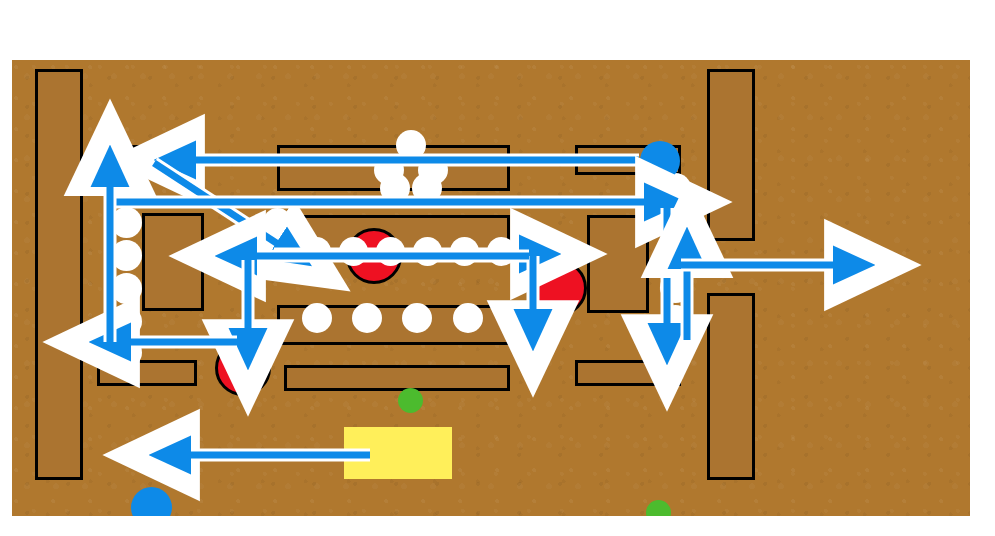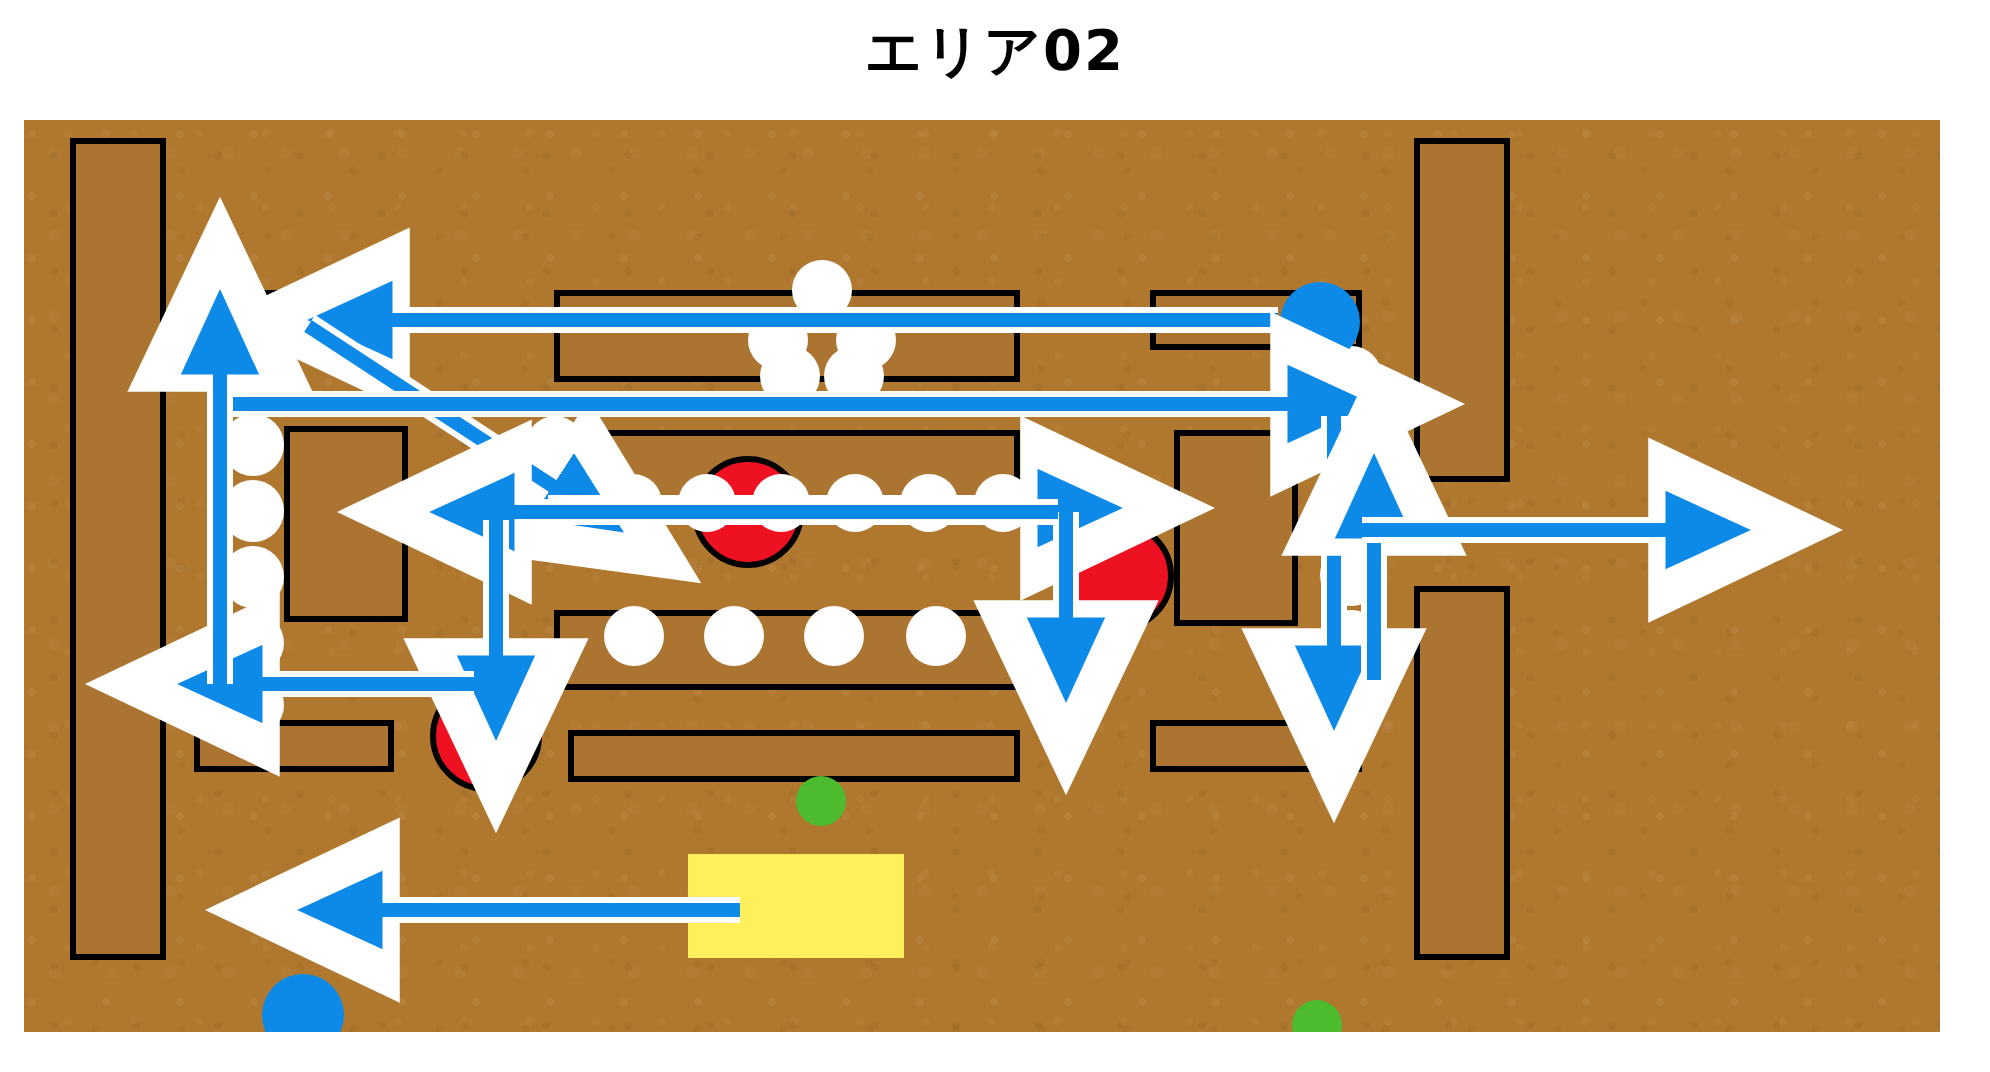--- a/index.html
+++ b/index.html
@@ -80,21 +80,20 @@
     left: 0; top: 0;
     width: 958px; height: 456px;
     pointer-events: none;
   }
 </style>
 </head>
 <body>
 
 <div id="app">
 
-  <div id="title">エリア02</div>
 
   <div id="floor">
 
     <div id="fixtures-layer">
         <div class="fixture" style="left: 23px; top: 9px; width: 48px; height: 411px;"></div>
         <div class="fixture" style="left: 85px; top: 85px; width: 100px; height: 30px;"></div>
         <div class="fixture" style="left: 130px; top: 153px; width: 62px; height: 98px;"></div>
         <div class="fixture" style="left: 85px; top: 300px; width: 100px; height: 26px;"></div>
         <div class="fixture" style="left: 265px; top: 85px; width: 233px; height: 46px;"></div>
         <div class="fixture" style="left: 265px; top: 155px; width: 233px; height: 40px;"></div>

